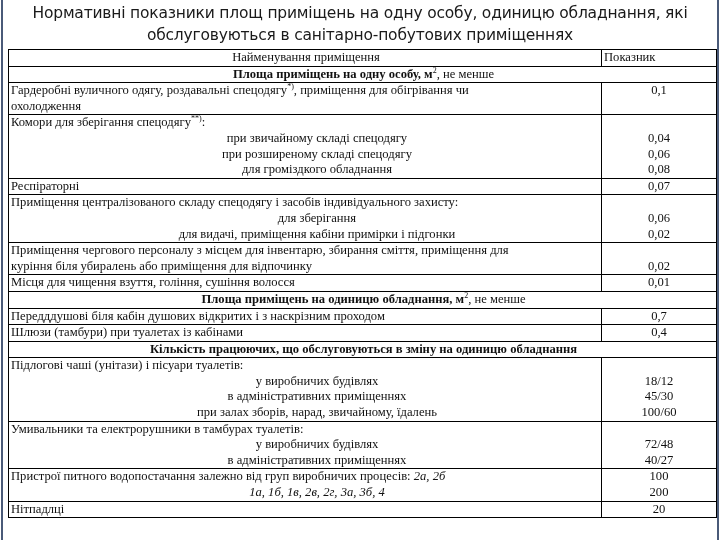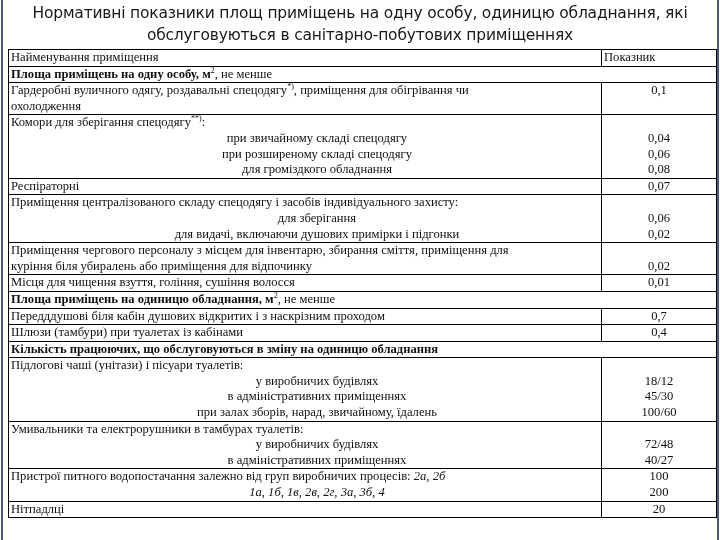--- a/index.html
+++ b/index.html
@@ -15,23 +15,23 @@
     color:#1a1a1a; letter-spacing:-0.2px;
   }
   .table {
     position:absolute; left:8px; top:49px; width:709px;
     border-collapse:collapse; font-size:12.6px; line-height:15.6px;
   }
   .table td {
     border:1px solid #000; padding:0 0 0 2px; vertical-align:top;
   }
   .table td.val { width:112px; text-align:center; padding:0; vertical-align:bottom; }
-  .table td.head { }
+  .table td.head { text-align:center; }
   .table td.head-val { text-align:left; padding-left:2px;margin-left:12px; }
-  .table td.section { text-align:left; font-weight:bold; }
+  .table td.section { text-align:center; font-weight:bold; }
   .section .norm { font-weight:normal; }
   .indent { padding-left:22px; display:block;text-align:center; }
   .line { display:block; }
   .it { font-style:italic; }
   sup { font-size:8px; line-height:0; }
 </style>
 </head>
 <body>
 
 <div class="frame-left"></div>
@@ -77,21 +77,21 @@
     </td>
   </tr>
   <tr>
     <td>Респіраторні</td>
     <td class="val">0,07</td>
   </tr>
   <tr>
     <td>
       <span class="line">Приміщення централізованого складу спецодягу і засобів індивідуального захисту:</span>
       <span class="indent">для зберігання</span>
-      <span class="indent">для видачі, включаючи душових примірки і підгонки</span>
+      <span class="indent">для видачі, приміщення кабіни примірки і підгонки</span>
     </td>
     <td class="val">
       <span class="line">0,06</span>
       <span class="line">0,02</span>
     </td>
   </tr>
   <tr>
     <td>
       <span class="line">Приміщення чергового персоналу з місцем для інвентарю, збирання сміття, приміщення для</span>
       <span class="line">куріння біля убиралень або приміщення для відпочинку</span>

